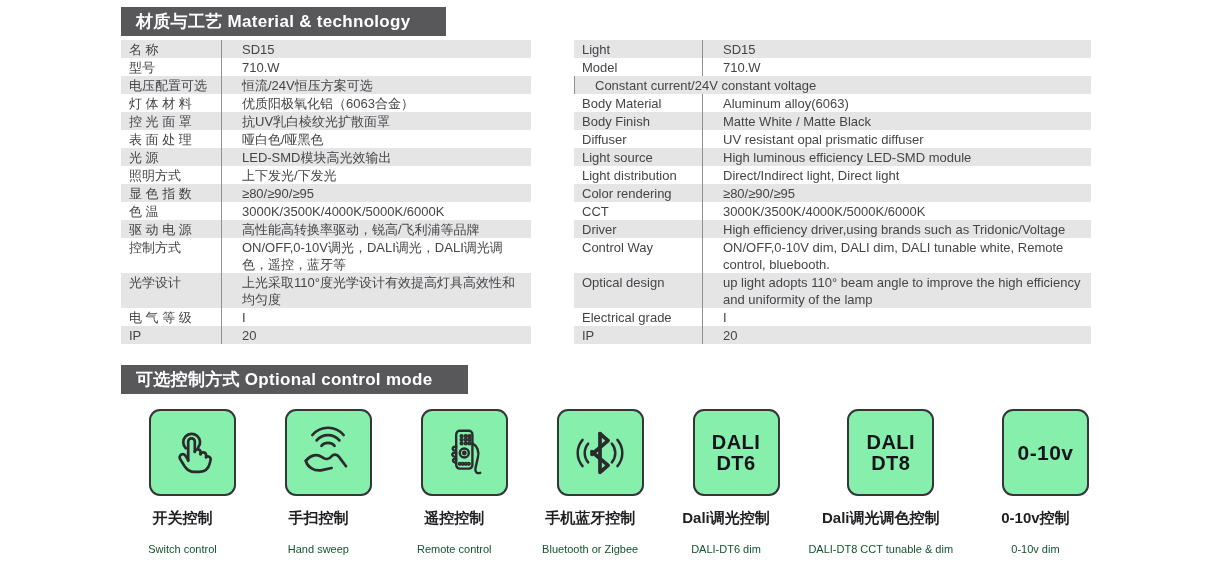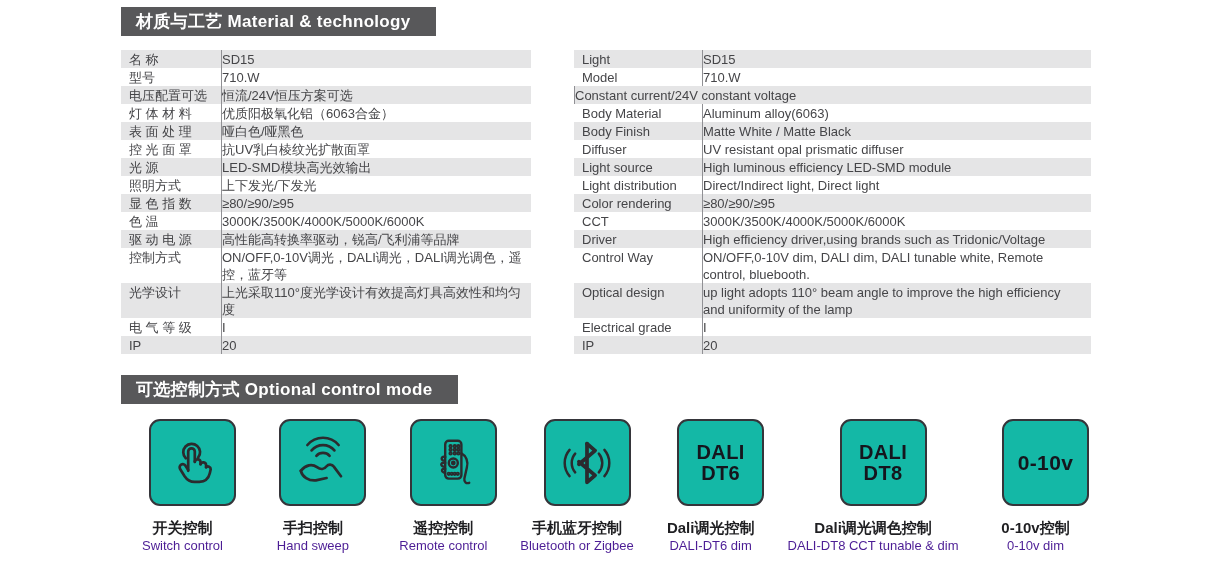--- a/index.html
+++ b/index.html
@@ -7,58 +7,58 @@
     width:1214px;height:583px;overflow:hidden;background:#ffffff;
     font-family:"Liberation Sans","DejaVu Sans",sans-serif;
     color:#3f3f42;
   }
   .content{width:970px;margin-left:121px;padding-top:7px;}
 
   
   .section-header{
     display:inline-block;background:#58585a;color:#ffffff;
     font-size:17px;font-weight:600;letter-spacing:0.3px;
-    padding:5px 26px 5px 15px;line-height:19px;
+    padding:5px 36px 5px 15px;line-height:19px;
   }
   .section-header.second{margin-top:21px;}
 
   
-  .tables{display:flex;margin-top:14px;}
+  .tables{display:flex;margin-top:4px;}
   .spec-table{box-sizing:border-box;}
   .spec-table.cn{width:410px;margin-right:43px;}
   .spec-table.en{width:517px;}
   .spec-row{display:flex;min-height:17.5px;}
   .spec-row:nth-child(odd){background:#e5e5e6;}
   .cell-label,.cell-value{
     font-size:13px;line-height:17px;padding-top:0.5px;padding-bottom:0.5px;
     box-sizing:border-box;color:#454548;
   }
   .cell-label{padding-left:8px;padding-right:4px;flex-shrink:0;}
   .cn .cell-label{width:100px;}
   .en .cell-label{width:128px;}
-  .cell-value{flex:1;border-left:1px solid #909094;padding-left:0;padding-right:6px;}
+  .cell-value{flex:1;border-left:1px solid #909094;padding-left:20px;padding-right:6px;}
 
   
   .cards{
     display:flex;justify-content:space-between;align-items:flex-start;
     margin-top:15px;padding:0 2px 0 8px;box-sizing:border-box;width:970px;
   }
   .card{display:flex;flex-direction:column;align-items:center;}
   .box{
-    width:87px;height:87px;box-sizing:border-box;background:#14b8a6;
+    width:87px;height:87px;box-sizing:border-box;background:#86efac;
     border:2.5px solid #35353a;border-radius:11px;
     display:flex;align-items:center;justify-content:center;flex-direction:column;margin-left:20px;
   }
   .box-text{
     font-weight:bold;font-size:20px;line-height:21px;color:#15151d;
     text-align:center;letter-spacing:0.4px;
   }
   .box-text.single{font-size:21px;text-align:right;}
   .label-cn{margin-top:13px;font-size:15px;font-weight:bold;color:#1f1f22;white-space:nowrap;}
-  .label-en{margin-top:0;font-size:13px;color:#4c1d95;white-space:nowrap;}
+  .label-en{margin-top:15px;font-size:11px;color:#14532d;white-space:nowrap;}
   svg.mode-icon{display:block;}
 </style>
 </head>
 <body>
 
 <div class="content">
 
   <div class="section-header">材质与工艺 Material &amp; technology</div>
 
   <div class="tables">
@@ -73,26 +73,26 @@
         </div>
         <div class="spec-row">
           <div class="cell-label">电压配置可选</div>
           <div class="cell-value">恒流/24V恒压方案可选</div>
         </div>
         <div class="spec-row">
           <div class="cell-label">灯 体 材 料</div>
           <div class="cell-value">优质阳极氧化铝（6063合金）</div>
         </div>
         <div class="spec-row">
+          <div class="cell-label">控 光 面 罩</div>
+          <div class="cell-value">抗UV乳白棱纹光扩散面罩</div>
+        </div>
+        <div class="spec-row">
           <div class="cell-label">表 面 处 理</div>
           <div class="cell-value">哑白色/哑黑色</div>
-        </div>
-        <div class="spec-row">
-          <div class="cell-label">控 光 面 罩</div>
-          <div class="cell-value">抗UV乳白棱纹光扩散面罩</div>
         </div>
         <div class="spec-row">
           <div class="cell-label">光 源</div>
           <div class="cell-value">LED-SMD模块高光效输出</div>
         </div>
         <div class="spec-row">
           <div class="cell-label">照明方式</div>
           <div class="cell-value">上下发光/下发光</div>
         </div>
         <div class="spec-row">

